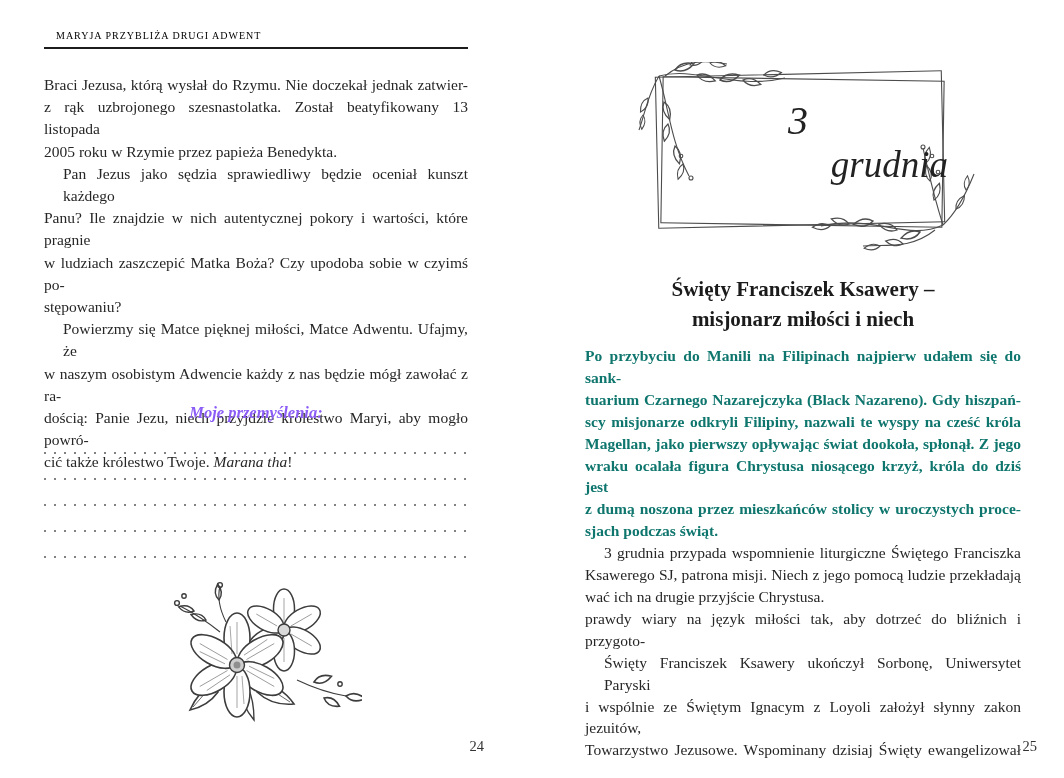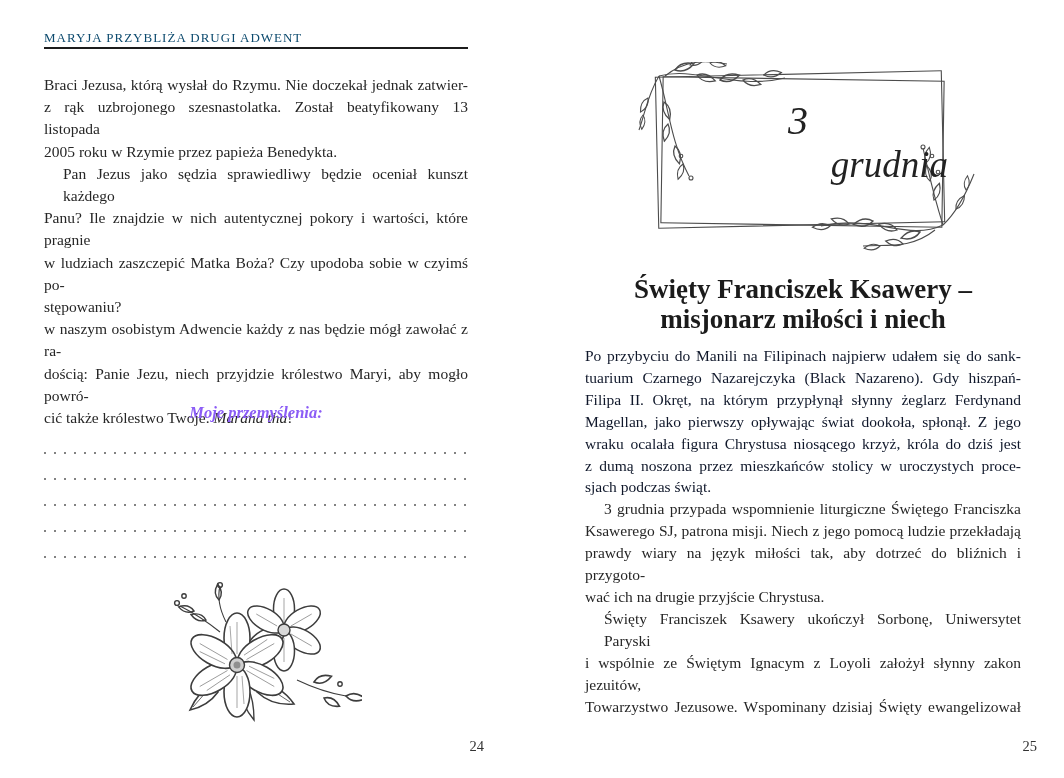--- a/index.html
+++ b/index.html
@@ -5,30 +5,30 @@
   html,body{margin:0;padding:0;}
   body{
     width:1064px;height:778px;background:#ffffff;position:relative;overflow:hidden;
     font-family:"Liberation Serif","DejaVu Serif",serif;color:#262626;
   }
   .page{position:absolute;top:0;height:778px;}
   #page-left{left:44px;width:424px;}
   #page-right{left:585px;width:436px;}
 
   .running-head{
-    position:absolute;top:30px;left:0;width:100%;
-    font-size:13px;letter-spacing:1px;color:#0c4a6e;white-space:nowrap;
+    position:absolute;top:30px;left:12px;width:100%;
+    font-size:10px;letter-spacing:1px;color:#000000;white-space:nowrap;
   }
   .head-rule{position:absolute;top:47px;left:0;width:100%;height:2.4px;background:#1c1c1c;}
 
   .body-text{position:absolute;left:0;width:100%;font-size:15.5px;line-height:22.2px;}
   #body-left{top:74px;font-family:Liberation Serif, serif;}
   #body-right{top:345px;line-height:21.9px;}
   .par{margin:0;}
-  .par.bold{font-weight:normal;color:#0f172a;}
+  .par.bold{font-weight:bold;color:#0f766e;}
   .line{text-align:justify;text-align-last:justify;white-space:normal;}
   .line.last{text-align-last:left;}
   .line.ind{padding-left:19px;}
   .em{font-style:italic;}
 
   .notes-heading{
     position:absolute;top:403px;left:0;width:100%;text-align:center;
     font-weight:bold;font-style:italic;font-size:16.5px;color:#8b5cf6;
   }
   .dotlines{position:absolute;top:428px;left:0;width:100%;}
@@ -48,21 +48,21 @@
   .date-day{
     position:absolute;top:100px;left:63px;width:300px;text-align:center;
     font-style:italic;font-size:40px;line-height:42px;color:#222;
   }
   .date-month{
     position:absolute;top:144px;left:63px;width:300px;text-align:right;
     font-style:italic;font-size:37px;line-height:42px;color:#222;
   }
   .title{
     position:absolute;top:274px;left:0;width:100%;text-align:center;
-    font-weight:bold;font-size:27px;line-height:30px;color:#1b1b1b;
+    font-weight:bold;font-size:21px;line-height:30px;color:#1b1b1b;
   }
   svg{display:block;}
 </style>
 </head>
 <body>
 
 <div class="page" id="page-left">
   <div class="running-head">MARYJA PRZYBLIŻA DRUGI ADWENT</div>
   <div class="head-rule"></div>
 
@@ -72,20 +72,21 @@
         <div class="line">z rąk uzbrojonego szesnastolatka. Został beatyfikowany 13 listopada</div>
         <div class="line last">2005 roku w Rzymie przez papieża Benedykta.</div>
       </div>
       <div class="par">
         <div class="line ind">Pan Jezus jako sędzia sprawiedliwy będzie oceniał kunszt każdego</div>
         <div class="line">Panu? Ile znajdzie w nich autentycznej pokory i wartości, które pragnie</div>
         <div class="line">w ludziach zaszczepić Matka Boża? Czy upodoba sobie w czyimś po-</div>
         <div class="line last">stępowaniu?</div>
       </div>
       <div class="par">
+        <div class="line ind">Powierzmy się Matce pięknej miłości, Matce Adwentu. Ufajmy, że</div>
         <div class="line">w naszym osobistym Adwencie każdy z nas będzie mógł zawołać z ra-</div>
         <div class="line">dością: Panie Jezu, niech przyjdzie królestwo Maryi, aby mogło powró-</div>
         <div class="line last"><span>cić także królestwo Twoje. </span><span class="em">Marana tha</span><span>!</span></div>
       </div>
     </div>
 
   <div class="notes-heading">Moje przemyślenia:</div>
   <div class="dotlines">
       <div class="dotline"></div>
       <div class="dotline"></div>
@@ -228,31 +229,31 @@
 
   <div class="title">
     <div>Święty Franciszek Ksawery –</div>
     <div>misjonarz miłości i niech</div>
   </div>
 
   <div class="body-text" id="body-right">
       <div class="par bold">
         <div class="line">Po przybyciu do Manili na Filipinach najpierw udałem się do sank-</div>
         <div class="line">tuarium Czarnego Nazarejczyka (Black Nazareno). Gdy hiszpań-</div>
-        <div class="line">Filipa II. Okręt, na którym przypłynął słynny żeglarz Ferdynand</div>
+        <div class="line">scy misjonarze odkryli Filipiny, nazwali te wyspy na cześć króla</div>
         <div class="line">Magellan, jako pierwszy opływając świat dookoła, spłonął. Z jego</div>
         <div class="line">wraku ocalała figura Chrystusa niosącego krzyż, króla do dziś jest</div>
         <div class="line">z dumą noszona przez mieszkańców stolicy w uroczystych proce-</div>
         <div class="line last">sjach podczas świąt.</div>
       </div>
       <div class="par">
         <div class="line ind">3 grudnia przypada wspomnienie liturgiczne Świętego Franciszka</div>
         <div class="line">Ksawerego SJ, patrona misji. Niech z jego pomocą ludzie przekładają</div>
+        <div class="line last">wać ich na drugie przyjście Chrystusa.</div>
         <div class="line">prawdy wiary na język miłości tak, aby dotrzeć do bliźnich i przygoto-</div>
-        <div class="line last">wać ich na drugie przyjście Chrystusa.</div>
       </div>
       <div class="par">
         <div class="line ind">Święty Franciszek Ksawery ukończył Sorbonę, Uniwersytet Paryski</div>
         <div class="line">i wspólnie ze Świętym Ignacym z Loyoli założył słynny zakon jezuitów,</div>
         <div class="line">Towarzystwo Jezusowe. Wspominany dzisiaj Święty ewangelizował</div>
       </div>
     </div>
 
   <div class="page-number">25</div>
 </div>

